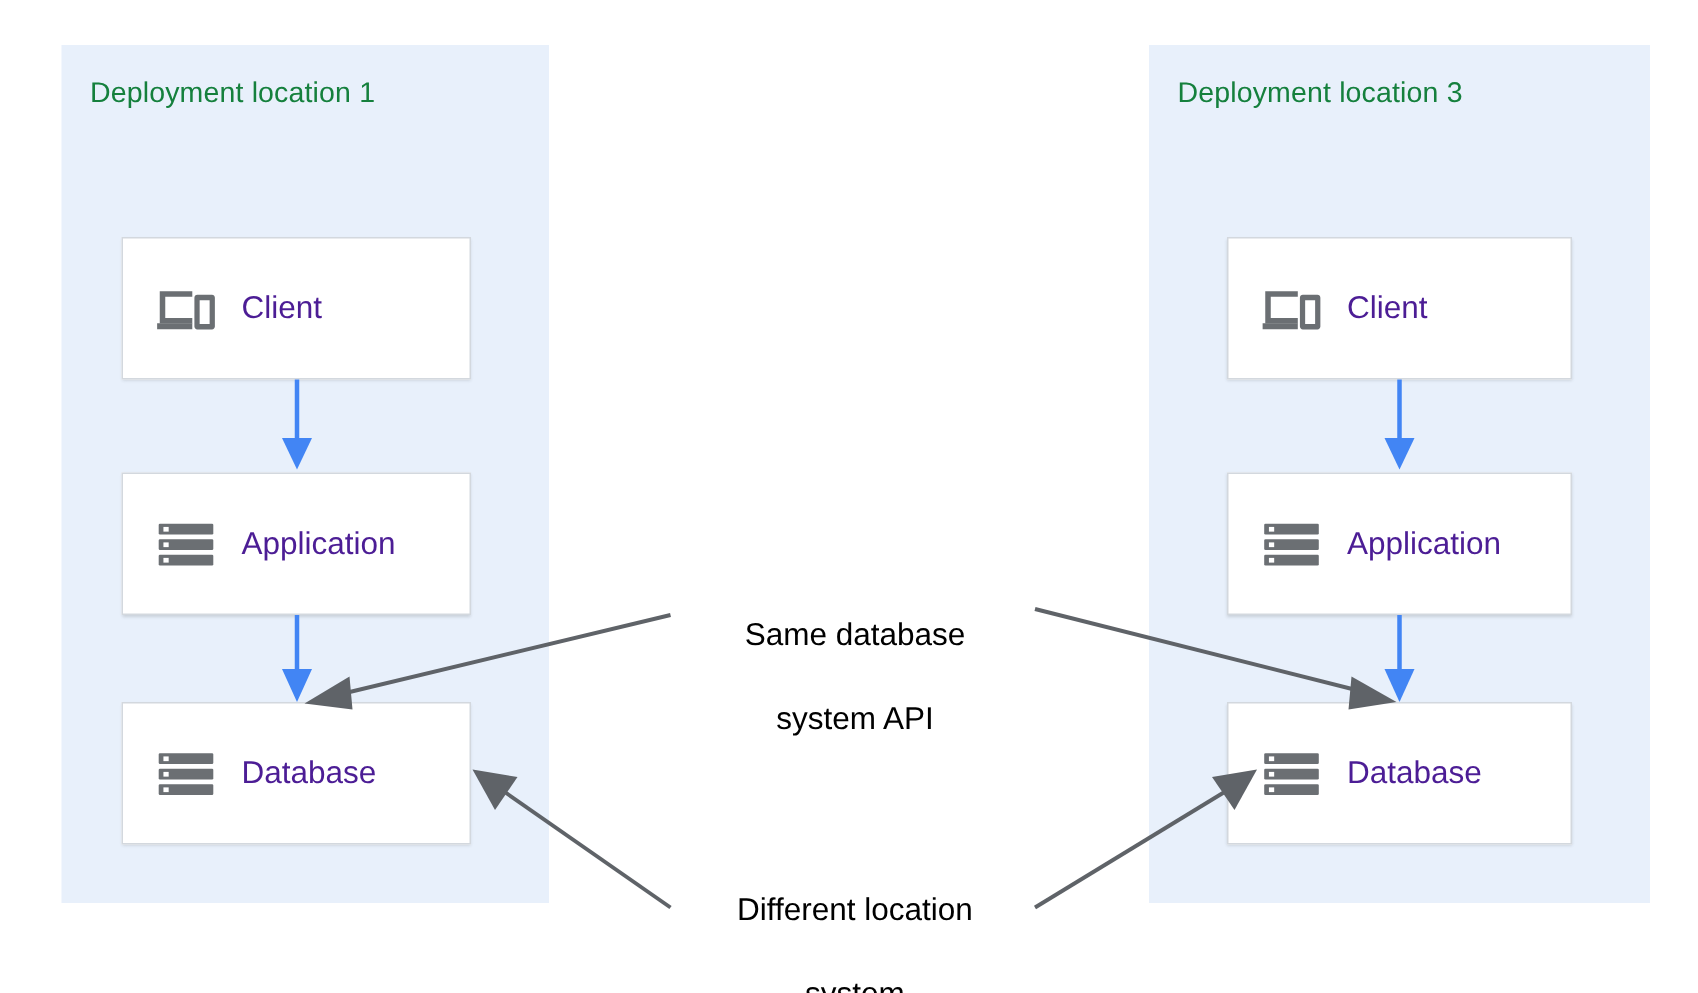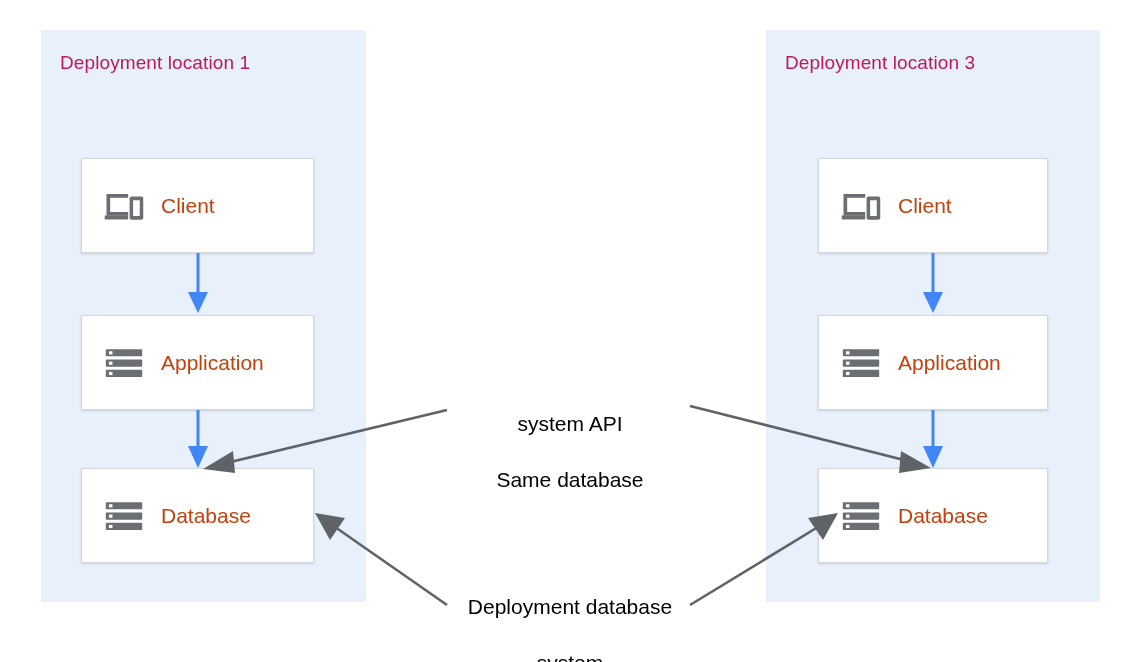--- a/index.html
+++ b/index.html
@@ -27,21 +27,21 @@
   }
   #panel-1 { left: 41px;  top: 30px; width: 325px; height: 572px; }
   #panel-2 { left: 766px; top: 30px; width: 334px; height: 572px; }
 
   .panel-title {
     position: absolute;
     left: 19px;
     top: 22px;
     font-size: 19px;
     line-height: 22px;
-    color: #be185d;
+    color: #15803d;
     white-space: nowrap;
     letter-spacing: 0.1px;
   }
 
   
   .node {
     position: absolute;
     background: #ffffff;
     border: 1px solid #d3d8de;
     box-shadow: 0 1px 2px rgba(60,64,67,0.18);
@@ -55,21 +55,21 @@
     display: flex;
     align-items: center;
     justify-content: center;
     width: 42px;
     height: 42px;
   }
   .node .node-label {
     margin-left: 16px;
     font-size: 21px;
     line-height: 24px;
-    color: #c2410c;
+    color: #4c1d95;
     white-space: nowrap;
   }
 
   
   #node-client-1 { left: 81px; top: 158px; width: 233px; height: 95px; }
   #node-app-1    { left: 81px; top: 315px; width: 233px; height: 95px; }
   #node-db-1     { left: 81px; top: 468px; width: 233px; height: 95px; }
   
   #node-client-2 { left: 818px; top: 158px; width: 230px; height: 95px; }
   #node-app-2    { left: 818px; top: 315px; width: 230px; height: 95px; }
@@ -243,22 +243,22 @@
       <polygon points="315,513 345,518 330,540" fill="#5f6368"></polygon>
     </g>
 
     <g>
       <line x1="690" y1="605" x2="818" y2="527" stroke="#5f6368" stroke-width="2.6"></line>
       <polygon points="838,513 808,518 823,540" fill="#5f6368"></polygon>
     </g>
   </svg>
 
   <div class="annotation" id="annotation-api">
+    <div>Same database</div>
     <div>system API</div>
-    <div>Same database</div>
   </div>
 
   <div class="annotation" id="annotation-diff">
-    <div>Deployment database</div>
+    <div>Different location</div>
     <div>system</div>
   </div>
 
 </div>
 
 </body></html>

